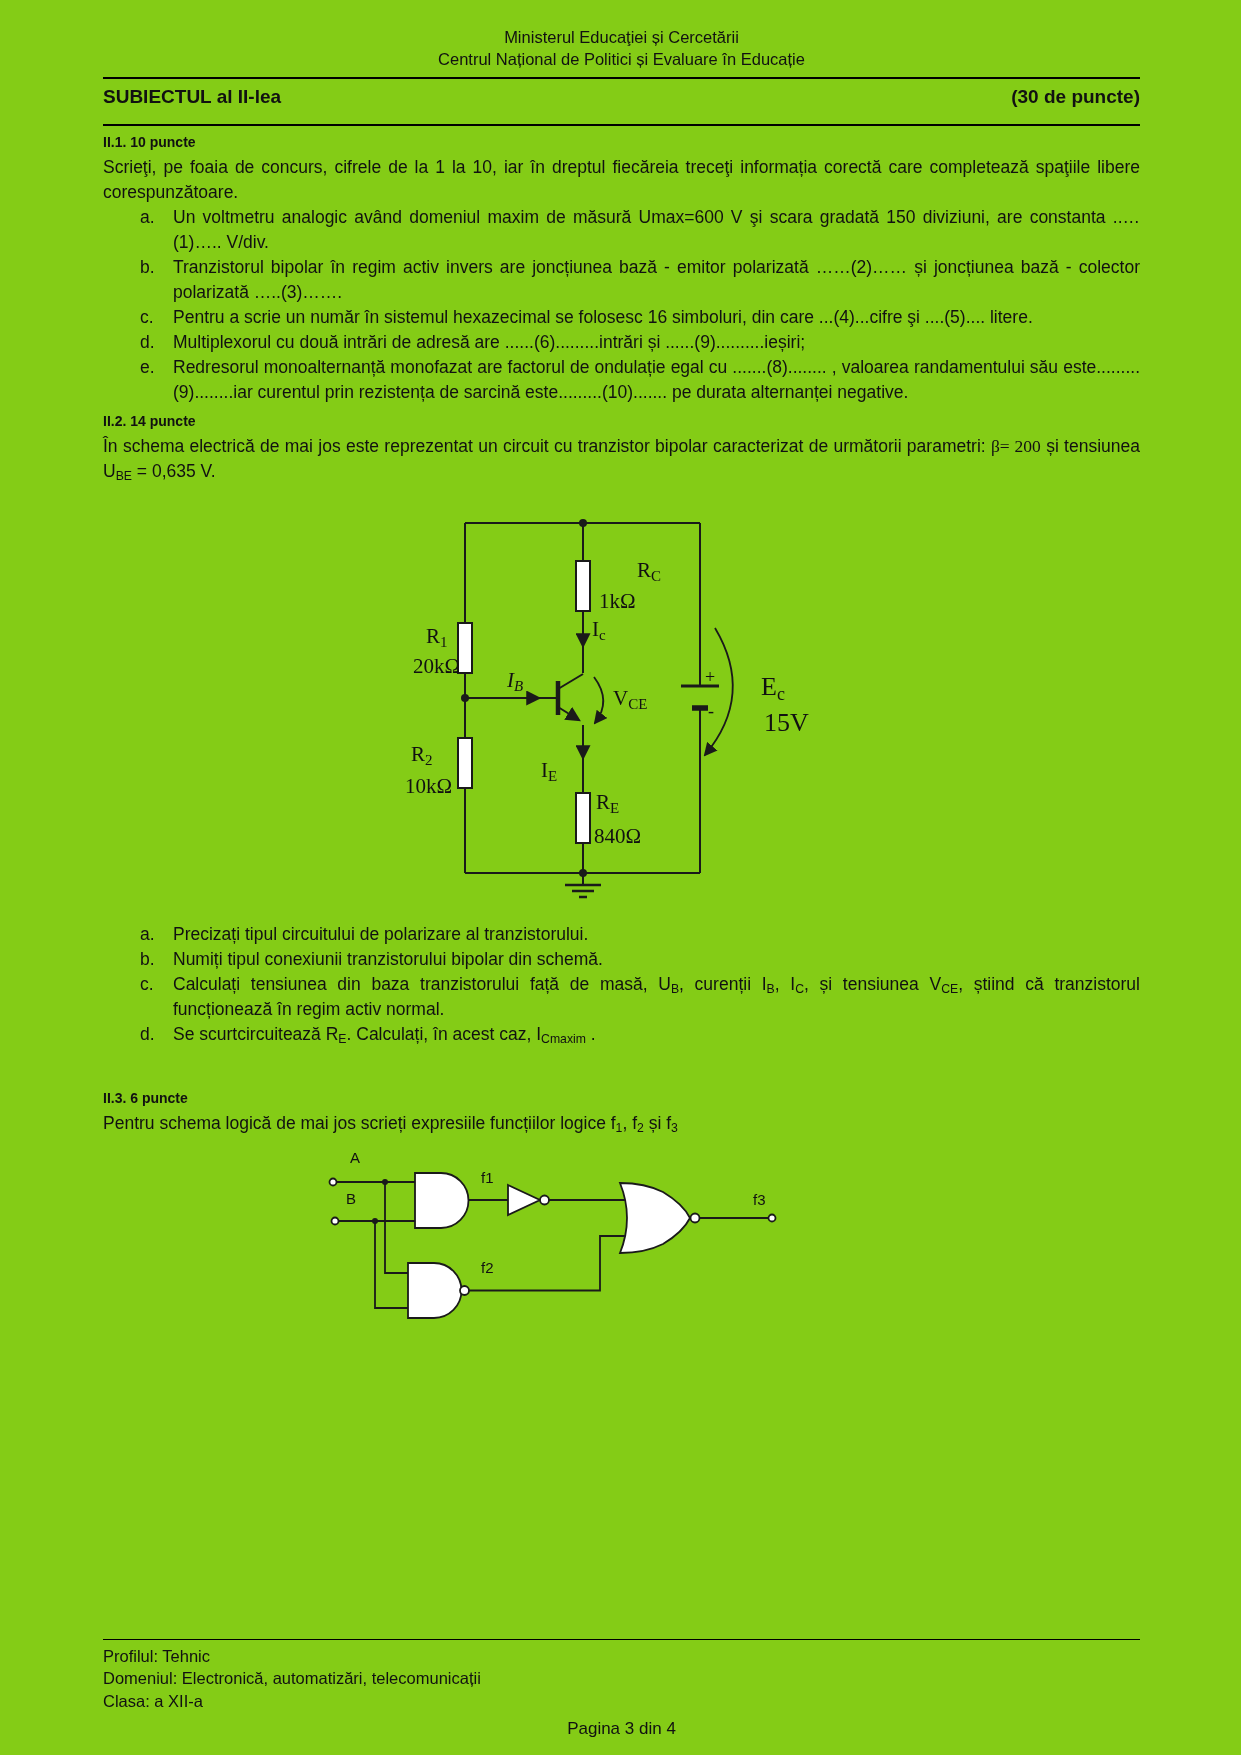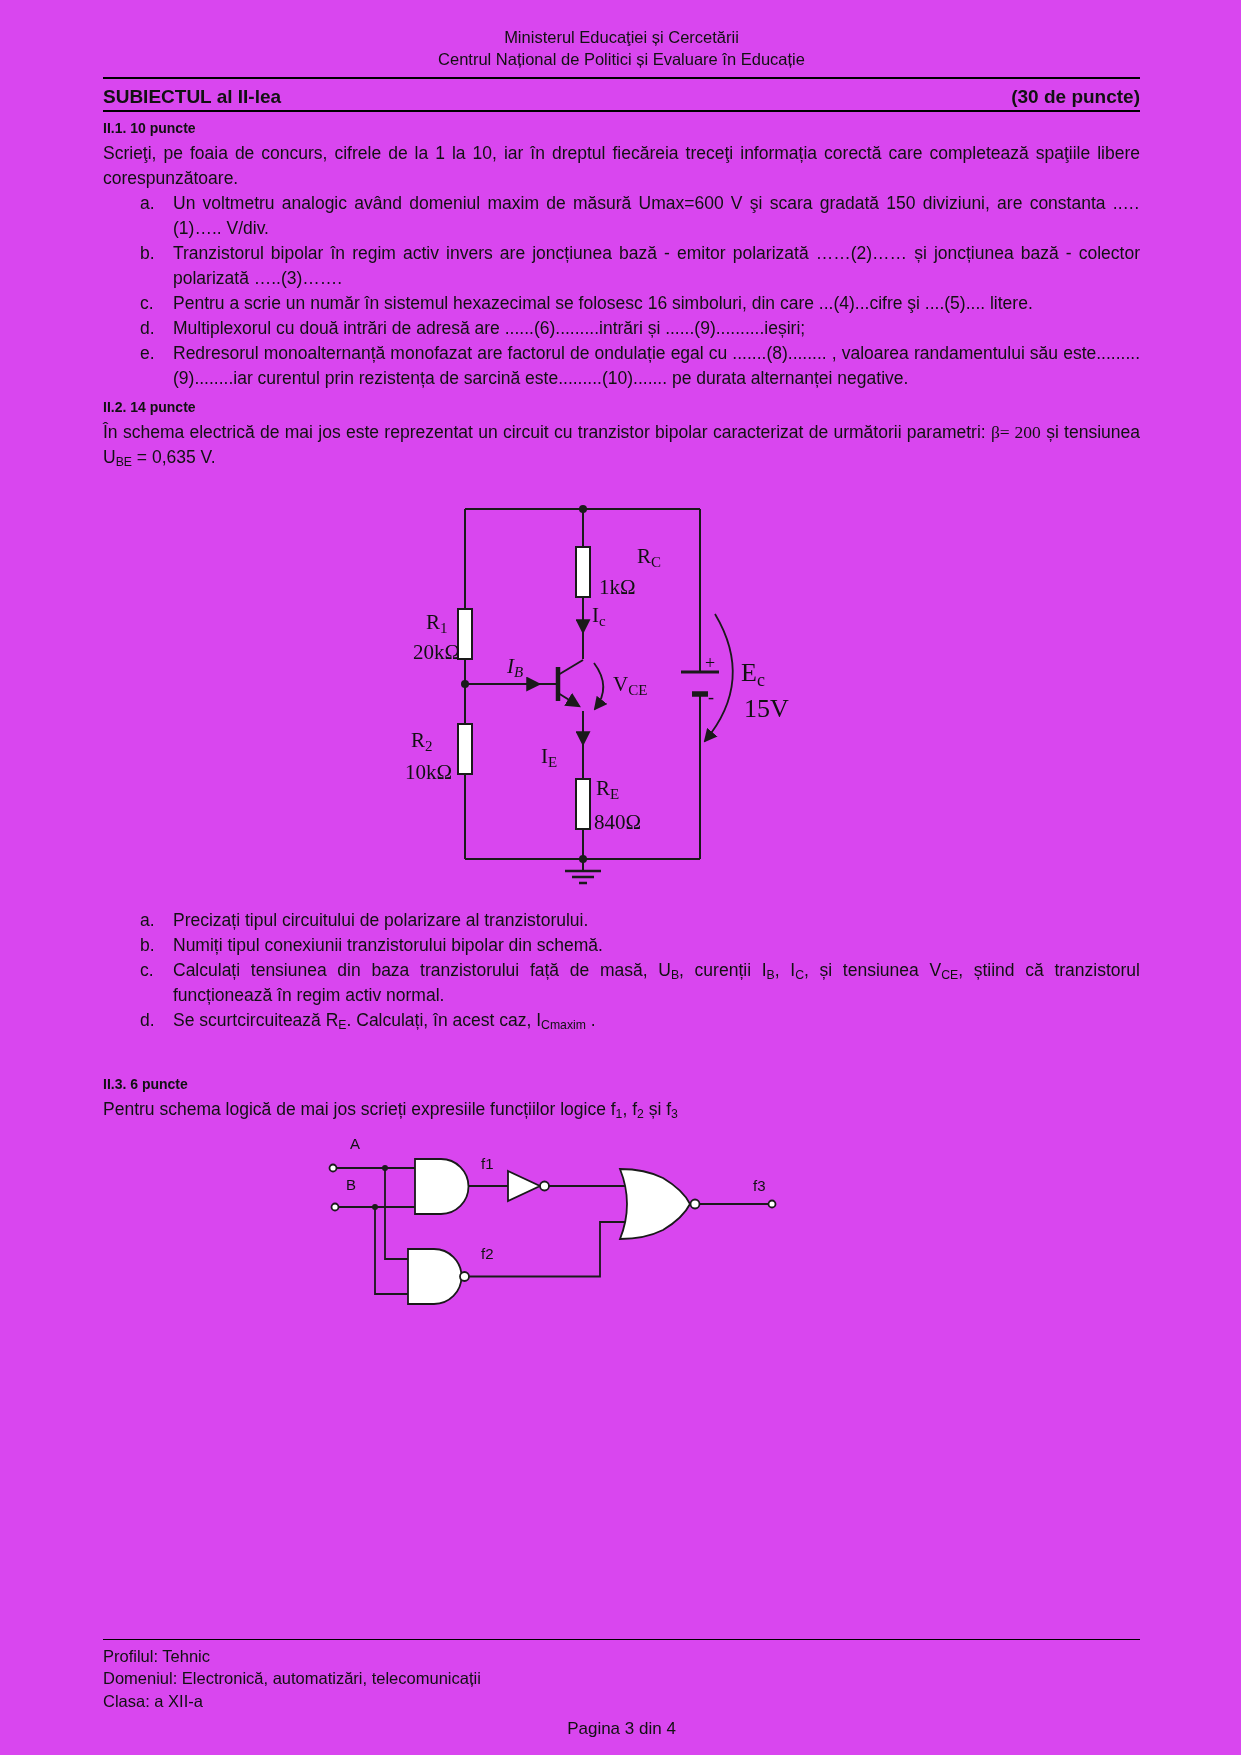--- a/index.html
+++ b/index.html
@@ -1,44 +1,44 @@
 <!DOCTYPE html>
 <html><head>
 <meta charset="utf-8">
 <style>
   * { margin:0; padding:0; box-sizing:border-box; }
   html,body { background:#e8e8e8; }
   body { width:1241px; height:1755px; position:relative; font-family:"Liberation Sans",sans-serif; color:#111; }
-  .page { position:absolute; inset:0; background:#d946ef; padding:26px 101px 0 103px; }
+  .page { position:absolute; inset:0; background:#84cc16; padding:26px 101px 0 103px; }
 
   .header-center { text-align:center; font-size:16.5px; line-height:22px; }
   .header-rule { border-top:2px solid #000; margin-top:7px; }
 
   .subject-row { display:flex; justify-content:space-between; align-items:baseline;
-                 font-weight:bold; font-size:19px; margin-top:7px; padding-bottom:2px;
+                 font-weight:bold; font-size:19px; margin-top:7px; padding-bottom:16px;
                  border-bottom:2.5px solid #000; }
 
   .h-section { font-weight:bold; font-size:14px; line-height:26px; margin-top:3px; }
   .para { font-size:17.5px; line-height:25px; text-align:justify; }
   .olist { margin-left:37px; }
   .oitem { display:flex; font-size:17.5px; line-height:25px; }
   .oitem .lbl { flex:none; width:33px; }
   .oitem .txt { flex:1; text-align:justify; }
 
   sub { font-size:0.7em; vertical-align:-0.25em; line-height:0; }
   .eq { font-family:"Liberation Serif",serif; }
 
   .diagram { position:relative; }
   .circuit { height:394px; margin-top:26px; }
   .logic   { height:198px; margin-top:12px; }
   .diagram svg { position:absolute; left:0; top:0; }
 
   .clabel { position:absolute; font-family:"Liberation Serif",serif; font-size:21px; line-height:1; white-space:nowrap; }
   .clabel sub { font-size:15px; }
-  .clabel-lg { font-size:26px; }
+  .clabel-lg { font-size:26px;margin-left:20px; }
   .clabel-lg sub { font-size:18px; }
   .csign { position:absolute; font-family:"Liberation Serif",serif; font-size:18px; line-height:1; }
   .llabel { position:absolute; font-size:15px; line-height:1; }
 
   .footer { position:absolute; left:103px; right:101px; bottom:16px; }
   .footer-rule { border-top:1.5px solid #000; margin-bottom:5px; }
   .footer-line { font-size:16.5px; line-height:22.5px; }
   .page-num { text-align:center; font-size:17px; margin-top:7px; }
 </style>
 </head>

